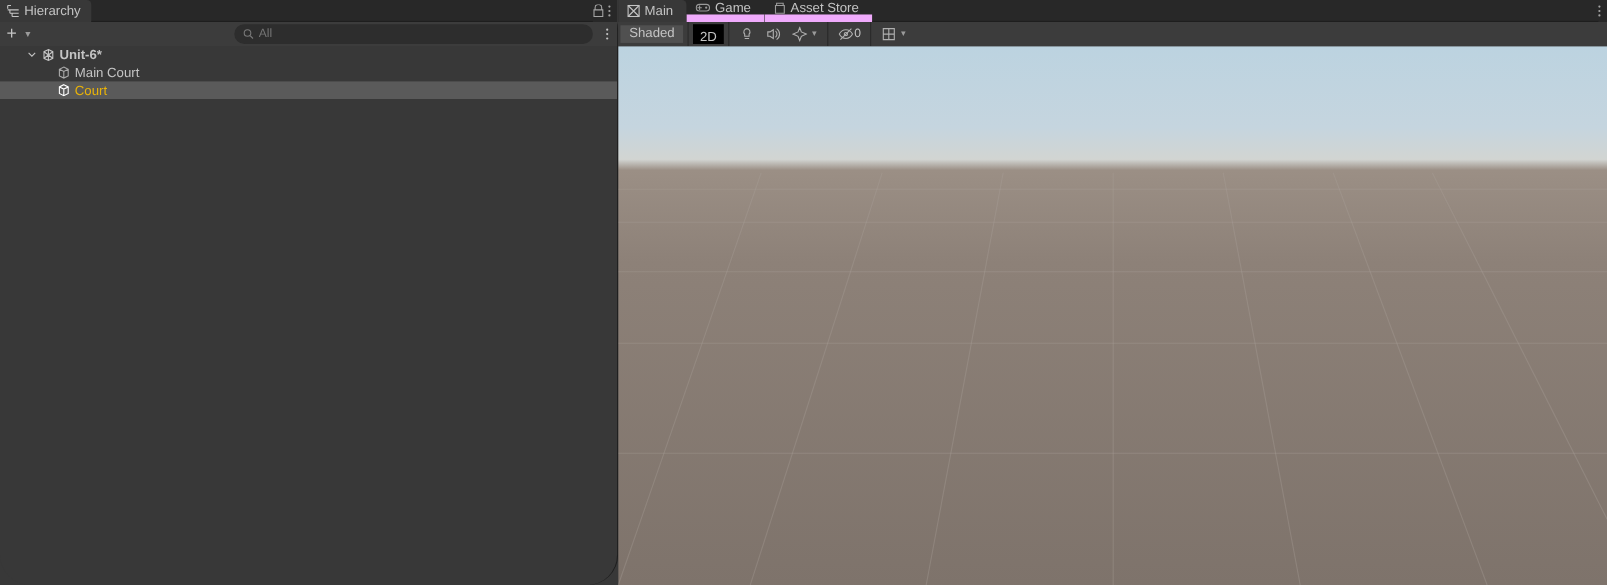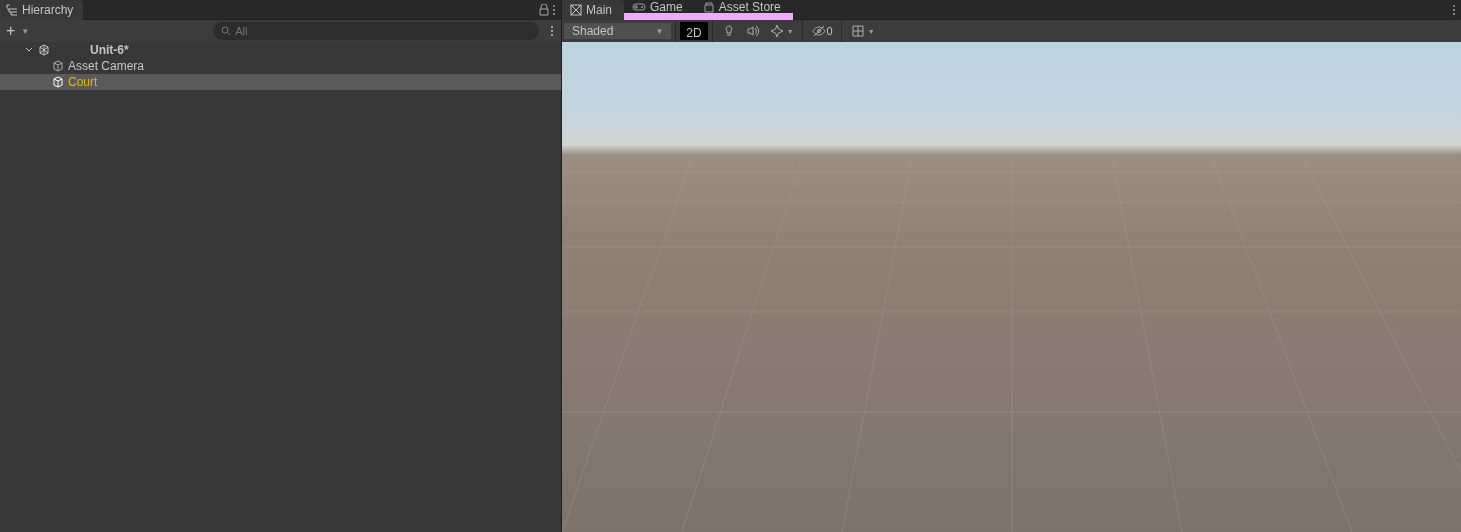--- a/index.html
+++ b/index.html
@@ -1,20 +1,20 @@
 <!DOCTYPE html>
 <html><head>
 <meta charset="utf-8">
 <style>
 * { margin:0; padding:0; box-sizing:border-box; font-family:"Segoe UI",Arial,sans-serif; font-size:12px; color:#c4c4c4; -webkit-user-select:none; user-select:none;}
 html,body{width:1461px;height:532px;background:#383838;overflow:hidden;}
 .root{display:flex;width:100%;height:100%;}
 
 
-.hierarchy{width:562px;height:100%;background:#383838;border-right:1px solid #1e1e1e;display:flex;flex-direction:column;}
+.hierarchy{width:562px;height:100%;background:#383838;border-right:1px solid #1e1e1e;display:flex;flex-direction:column;border-radius:28px;}
 .tabrow{height:20px;background:#282828;display:flex;align-items:center;position:relative;}
 .tab{height:20px;padding:0 10px 0 6px;display:flex;align-items:center;gap:4px;border-top-right-radius:4px;border-bottom:7px solid #f0abfc;}
 .tab.active{background:#383838;border-bottom:none;}
 .tabfill{flex:1;border-bottom:1px solid #1e1e1e;height:100%;}
 .lock{margin-left:auto;margin-right:4px;opacity:.8;}
 .kebab{margin-right:6px;opacity:.8;display:flex;flex-direction:column;gap:2px;}
 .kebab span{width:2px;height:2px;background:#c4c4c4;border-radius:50%;}
 .toolbar{height:22px;background:#3c3c3c;display:flex;align-items:center;padding:0 4px;gap:4px;}
 .addbtn{font-size:16px;line-height:1;padding:0 2px;}
 .dd{font-size:8px;opacity:.7;}
@@ -24,28 +24,28 @@
 .kebab2{display:flex;flex-direction:column;gap:2px;margin:0 4px;}
 .kebab2 span{width:2px;height:2px;background:#c4c4c4;border-radius:50%;}
 .tree{flex:1;overflow:auto;}
 .row{height:16px;display:flex;align-items:center;gap:4px;padding-left:6px;}
 .row.sel{background:#5a5a5a;}
 .row.sel span{color:#eab308;}
 .row[data-depth="1"]{padding-left:24px;}
 .row[data-depth="2"]{padding-left:38px;}
 .caret{width:10px;display:inline-flex;justify-content:center;}
 .caret svg{width:8px;height:8px;}
-.bold{font-weight:bold;margin-left:36px;}
+.bold{font-weight:bold;}
 
 
 .scene{flex:1;height:100%;display:flex;flex-direction:column;background:#383838;}
 .scene .tabrow{background:#282828;}
 .scene .tab{padding:0 12px 0 8px;}
 .scene-toolbar{height:22px;background:#3c3c3c;display:flex;align-items:center;}
-.drop{height:16px;background:#505050;display:flex;align-items:center;padding:0 8px;gap:40px;margin-left:2px;font-size:11px;}
+.drop{height:16px;background:#505050;display:flex;align-items:center;padding:0 8px;gap:40px;margin-left:2px;font-size:11px;flex-direction:column;}
 .drop .dd{margin-left:2px;}
 .sep{width:1px;height:22px;background:#2a2a2a;margin:0 4px;}
 .pill{height:18px;padding:0 6px;background:#000000;display:flex;align-items:flex-end;gap:2px;font-size:10px;}
 .iconbtn{width:24px;height:22px;display:flex;align-items:center;justify-content:center;opacity:.85;}
 .iconbtn svg{width:14px;height:14px;}
 .group{display:flex;align-items:center;}
 .group .dd{font-size:7px;margin-left:-2px;margin-right:4px;}
 
 
 .viewport{flex:1;position:relative;overflow:hidden;}
@@ -105,21 +105,21 @@
             <path d="M6 1L10 3v6L6 11 2 9V3z M6 1v10 M2 3l8 6 M10 3L2 9" stroke="#c4c4c4" stroke-width="1" fill="none"></path>
           </svg>
         <span class="bold">Unit-6*</span>
       </div>
 
       <div class="row" data-depth="2">
         <span class="caret"></span>
         <svg width="12" height="12" viewBox="0 0 12 12">
             <path d="M6 1l4 2v6l-4 2-4-2V3z M2 3l4 2 4-2 M6 5v6" stroke="#aaa" fill="none"></path>
           </svg>
-        <span>Asset Camera</span>
+        <span>Main Court</span>
       </div>
       <div class="row sel" data-depth="2">
         <span class="caret"></span>
         <svg width="12" height="12" viewBox="0 0 12 12">
             <path d="M6 1l4 2v6l-4 2-4-2V3z M2 3l4 2 4-2 M6 5v6" stroke="#fff" fill="none"></path>
           </svg>
         <span>Court</span>
       </div>
     </div>
   </div>

